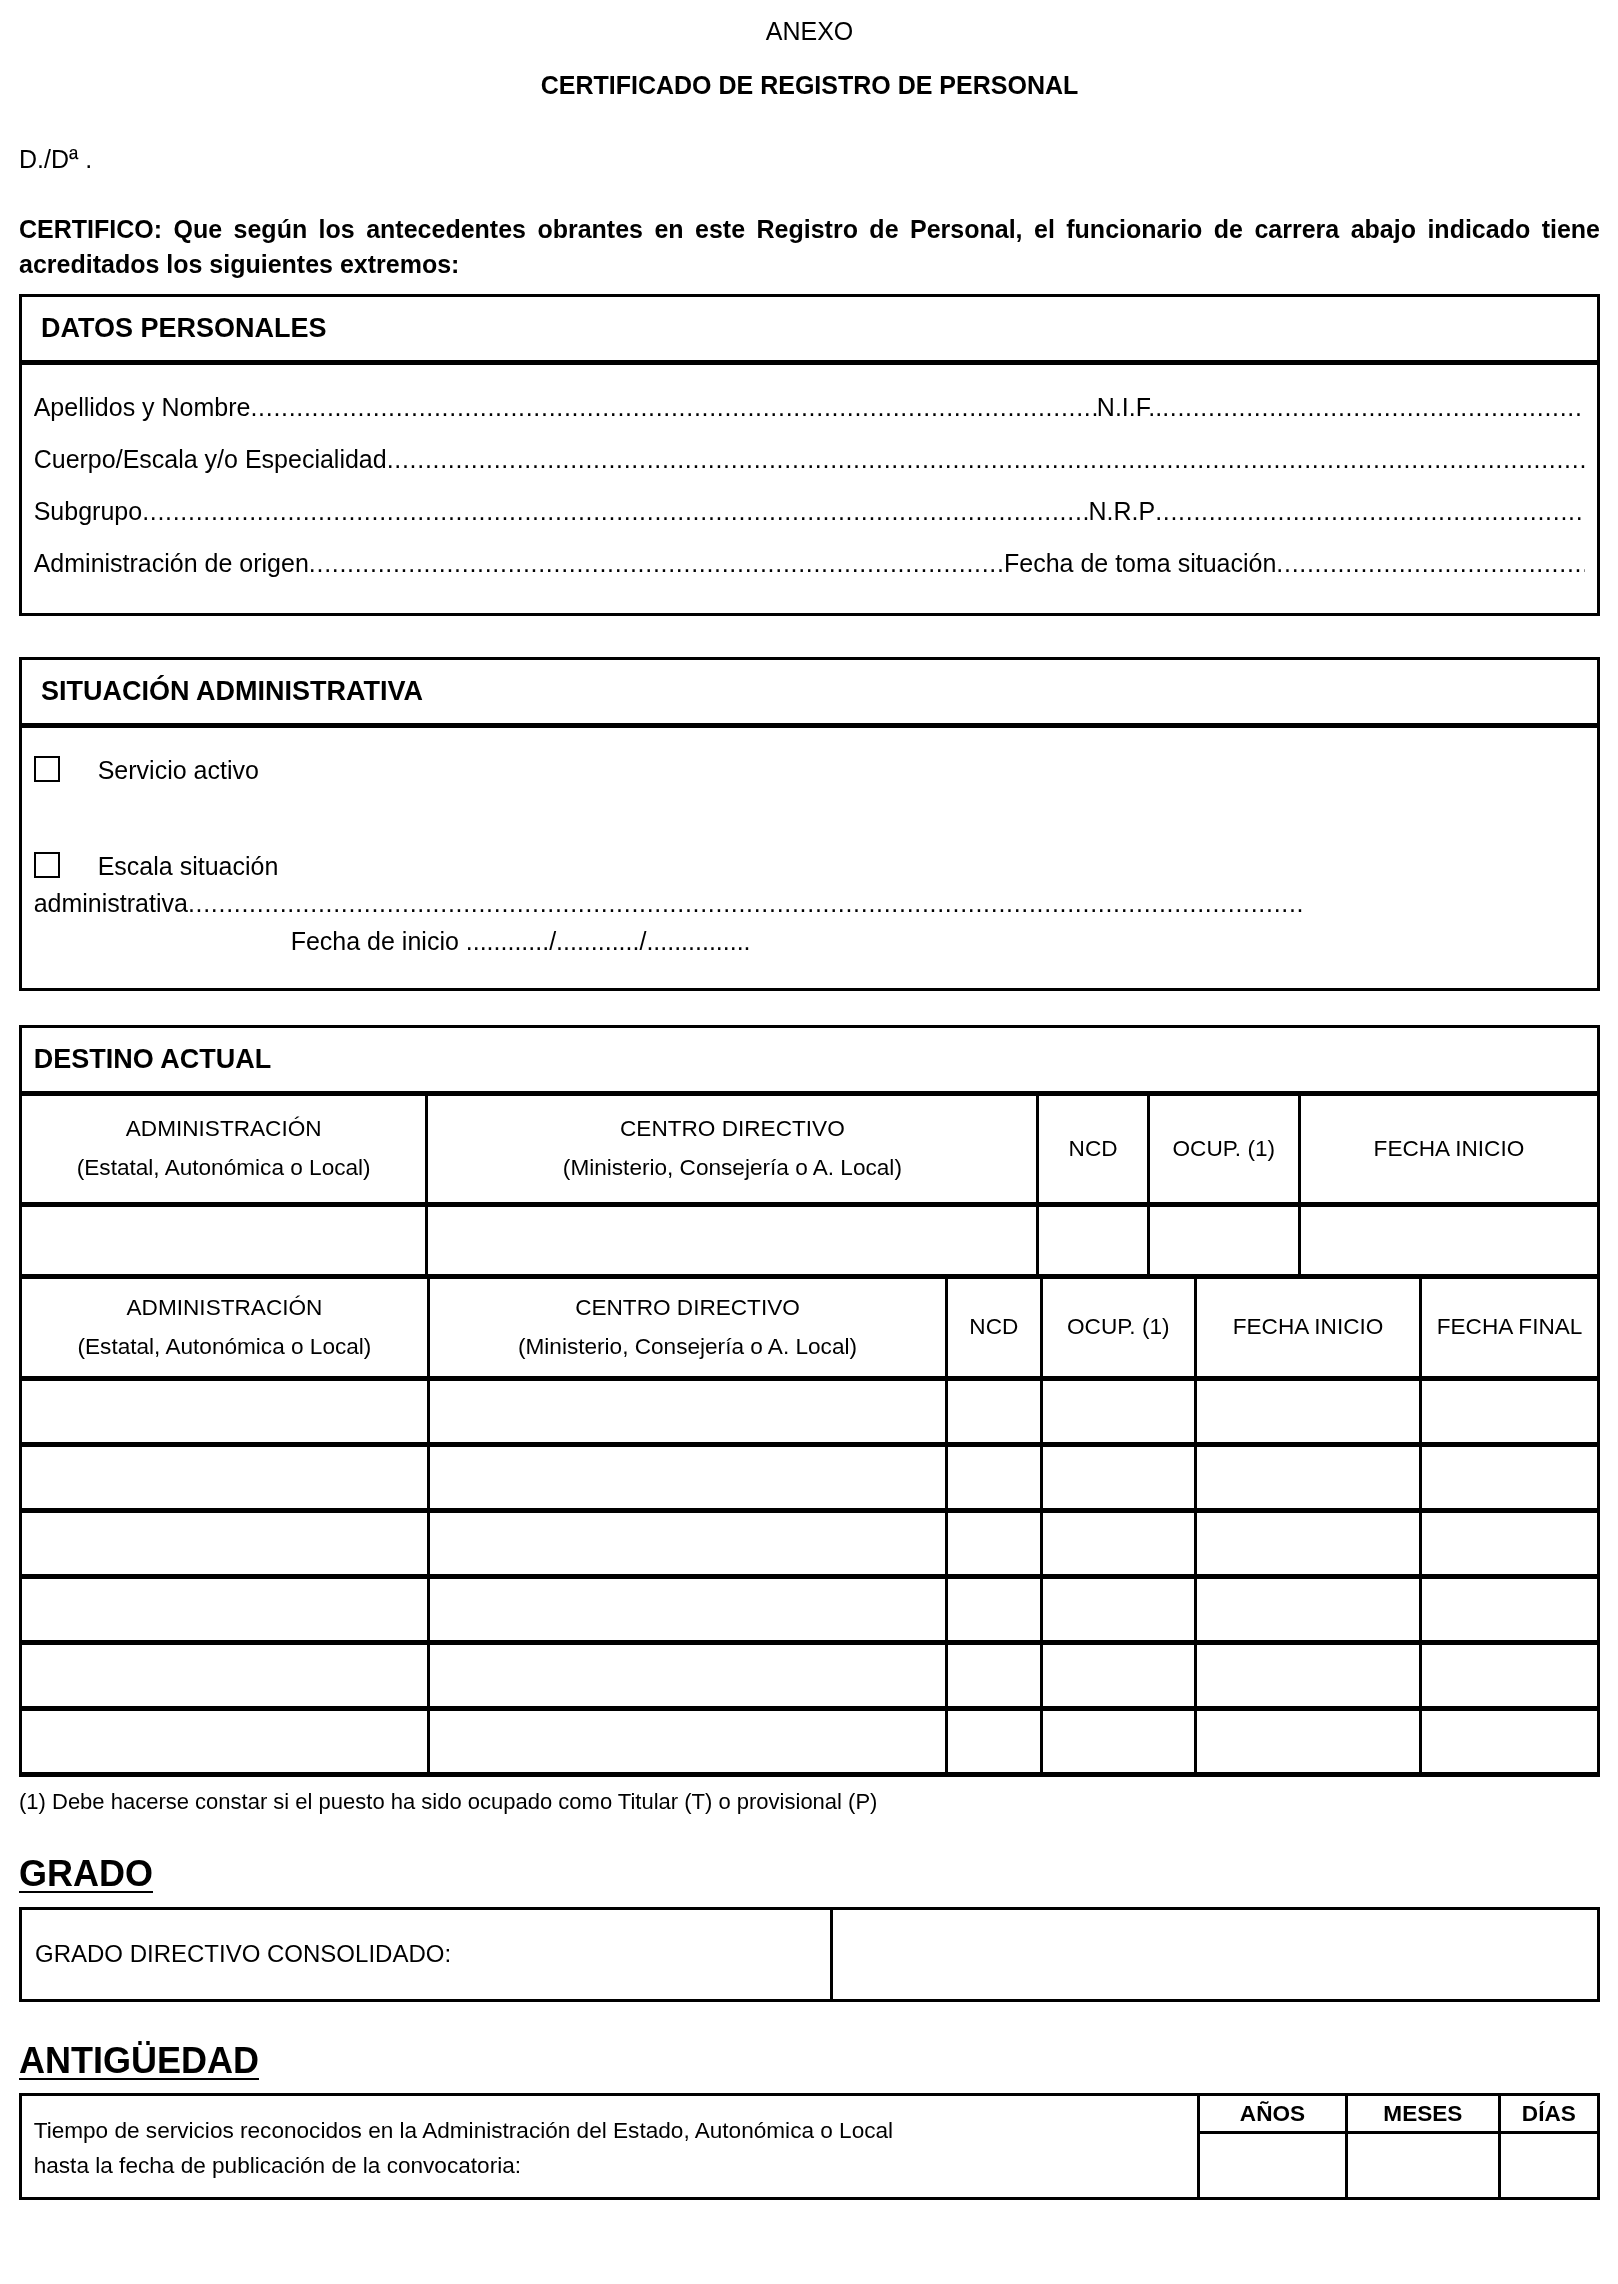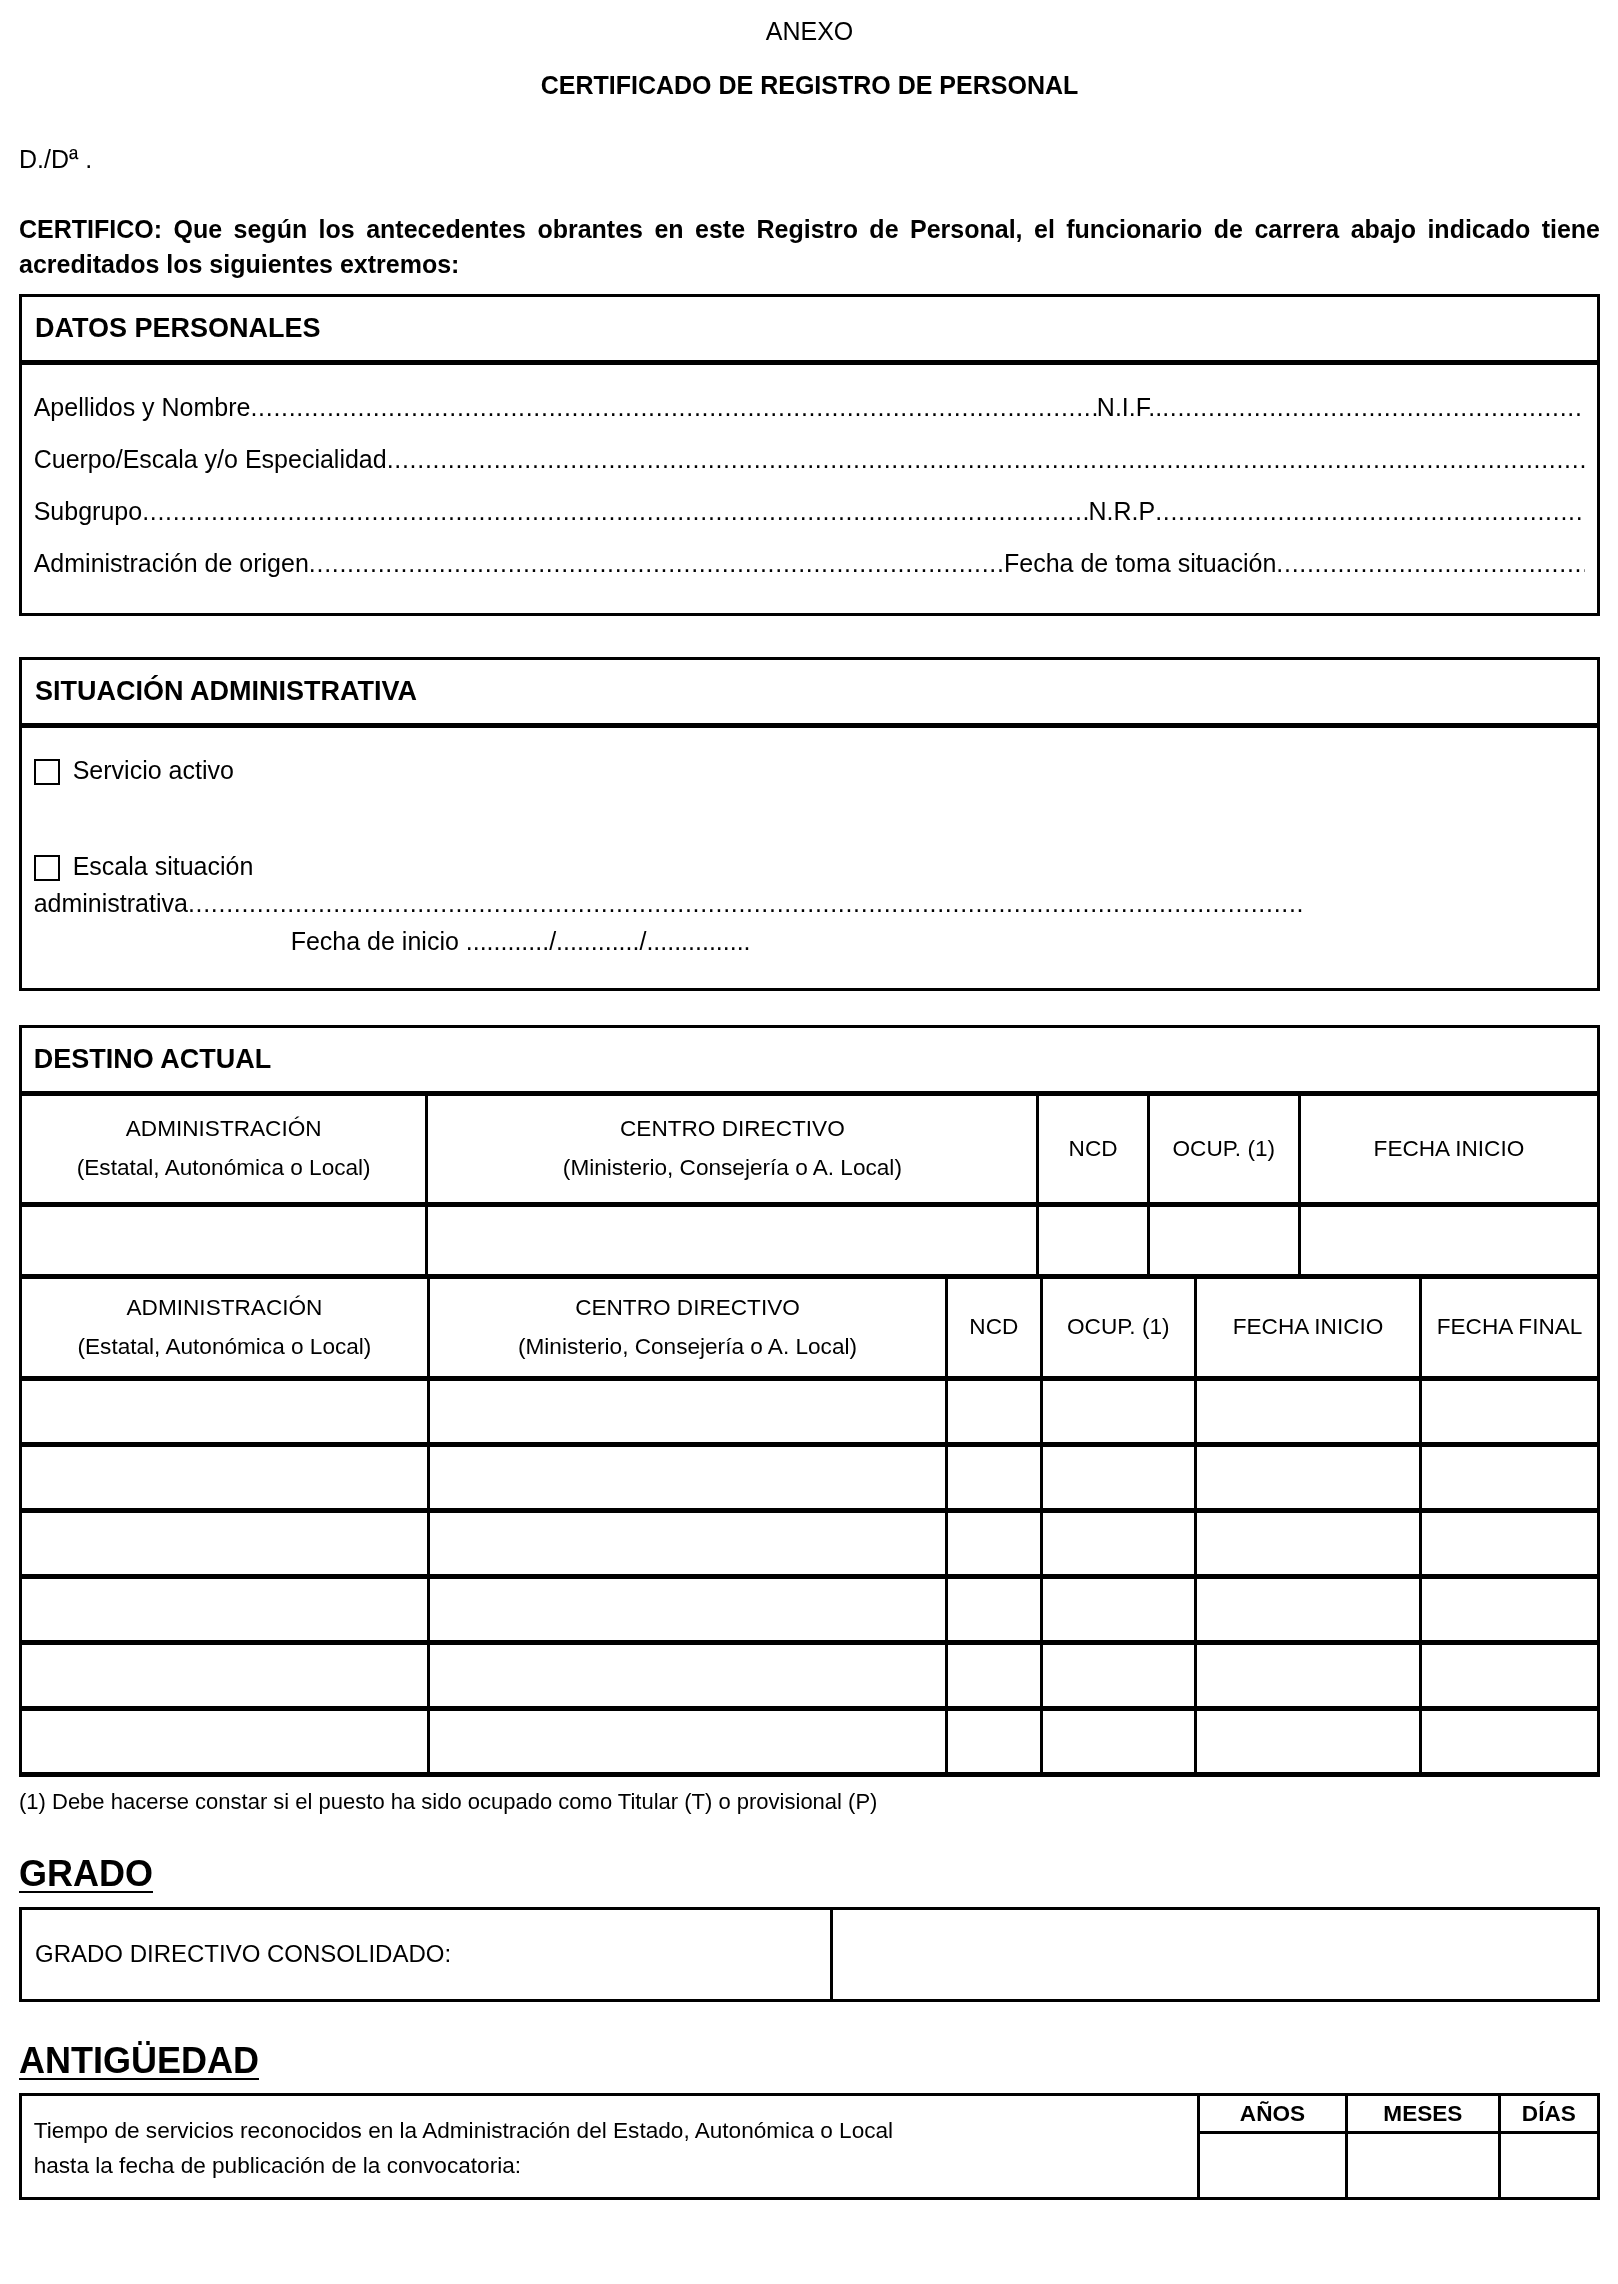--- a/index.html
+++ b/index.html
@@ -9,32 +9,32 @@
     background:#fff;color:#000;
     font-family:"Liberation Sans","DejaVu Sans",sans-serif;
     font-size:25px;
   }
   .anexo{text-align:center;margin-top:5.8px;}
   .doc-title{text-align:center;font-weight:bold;margin-top:25px;}
   .intro{margin-top:42px;line-height:1.4;}
   .certify{margin-top:35px;font-weight:bold;text-align:justify;line-height:1.38;}
 
   .box{border:3.6px solid #000;}
-  .box-title{font-weight:bold;font-size:27px;padding:16px 13px;border-bottom:5.8px solid #000;}
+  .box-title{font-weight:bold;font-size:27px;padding:16px 19px;border-bottom:5.8px solid #000;}
 
   .datos{margin-top:13px;}
   .datos-body{padding:28px 11.7px 35px;}
   .leader-line{display:flex;align-items:baseline;overflow:hidden;white-space:nowrap;}
   .leader-line + .leader-line{margin-top:23px;}
   .dots{overflow:hidden;white-space:nowrap;letter-spacing:0.7px;min-width:0;}
   .f2{flex:2 1 0;}  .f1{flex:1 1 0;}  .f22{flex:2.2 1 0;}  .f225{flex:2.25 1 0;}  .ffull{flex:1 1 0;}
 
   .situacion{margin-top:41px;}
   .sit-body{padding:28px 11.7px 32px;}
-  .check-row{display:flex;align-items:flex-end;}
+  .check-row{display:flex;align-items:flex-start;gap:25px;}
   .checkbox{width:22px;height:22px;border:2.2px solid #000;display:inline-block;margin-right:13px;flex:none;}
   .sit-gap{margin-top:67px;}
   .admin-line{display:flex;align-items:baseline;margin-top:7.3px;overflow:hidden;}
   .admin-line .dots{flex:0 0 72%;}
   .fecha-inicio{margin-top:8.8px;padding-left:257px;}
 
   .dest-block{margin-top:34px;border-bottom-width:5.8px;}
   .band{font-weight:bold;font-size:27px;padding:16px 11.7px;border-bottom:5.8px solid #000;}
   .trow{display:grid;}
   .g5{grid-template-columns:25.8% 38.8% 7% 9.6% 18.8%;}

